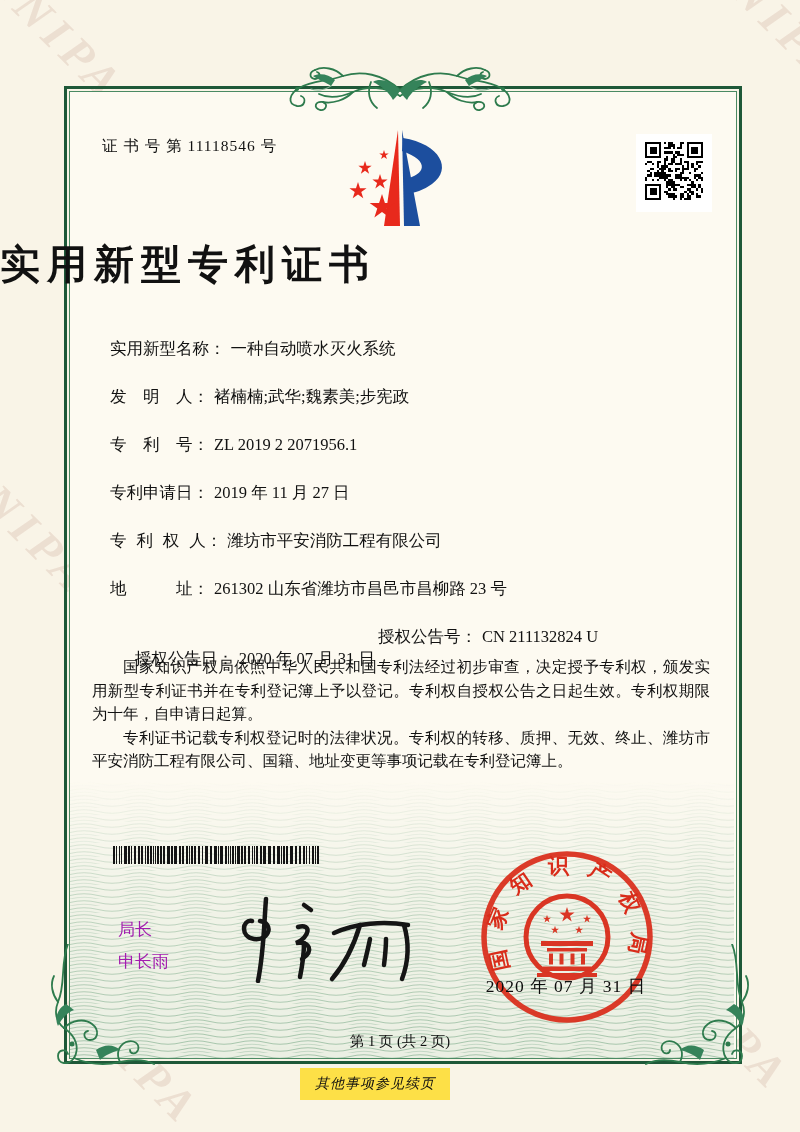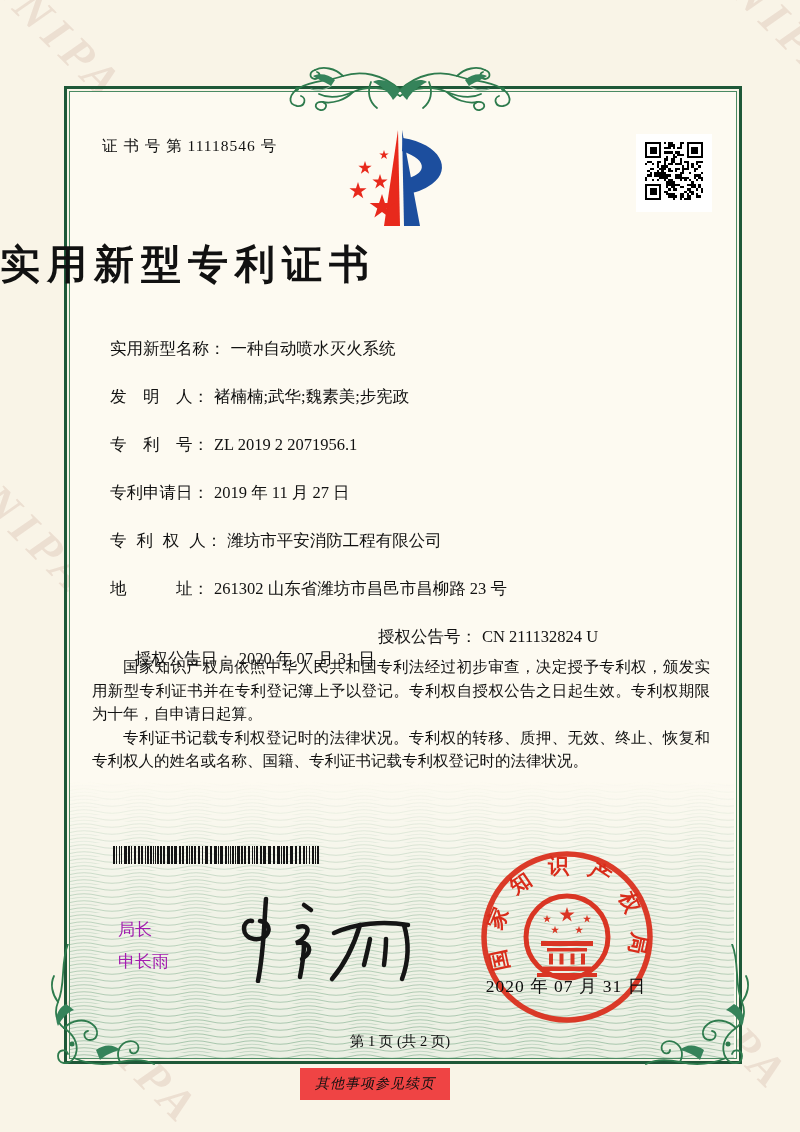--- a/index.html
+++ b/index.html
@@ -49,21 +49,21 @@
   
   .barcode{position:absolute;left:113px;top:846px;z-index:4;}
   .director{position:absolute;left:118px;top:914px;z-index:4;font-family:"Liberation Sans","DejaVu Sans",sans-serif;
             font-size:17px;color:#a21caf;}
   .director div{height:32px;line-height:32px;}
   .signature{position:absolute;left:238px;top:893px;z-index:5;}
   .seal{position:absolute;left:472px;top:844px;z-index:5;}
   .seal-date{position:absolute;left:476px;top:974px;width:180px;z-index:6;text-align:center;
              font-size:17.5px;letter-spacing:1px;color:#0d0d0d;}
   .page-info{position:absolute;left:0;top:1032px;width:800px;text-align:center;z-index:4;font-size:14.5px;}
-  .cont-note-box{position:absolute;left:300px;top:1068px;width:150px;height:32px;background:#ef4444;z-index:4;
+  .cont-note-box{position:absolute;left:300px;top:1068px;width:150px;height:32px;background:#fde047;z-index:4;
                  display:flex;align-items:center;justify-content:center;}
   .cont-note{font-size:14px;letter-spacing:1px;font-style:italic;}
 </style>
 </head>
 <body>
 
 <div class="page">
 
   <span class="wm wm-1">CNIPA</span>
   <span class="wm wm-2">CNIPA</span>
@@ -370,21 +370,21 @@
     <div class="field-row"><span class="field-label">专 利 权 人：</span><span class="field-value">潍坊市平安消防工程有限公司</span></div>
     <div class="field-row"><span class="field-label">地　　　址：</span><span class="field-value">261302 山东省潍坊市昌邑市昌柳路 23 号</span></div>
     <div class="field-row">
       <span class="field-label">授权公告日：</span><span class="field-value">2020 年 07 月 31 日</span>
       <span class="grant-pair2"><span class="field-label">授权公告号：</span><span class="field-value">CN 211132824 U</span></span>
     </div>
   </div>
 
   <div class="paras">
     <p>国家知识产权局依照中华人民共和国专利法经过初步审查，决定授予专利权，颁发实用新型专利证书并在专利登记簿上予以登记。专利权自授权公告之日起生效。专利权期限为十年，自申请日起算。</p>
-    <p>专利证书记载专利权登记时的法律状况。专利权的转移、质押、无效、终止、恢复和专利权人的姓名或名称、国籍、专利证书记载专利权登记时的法律状况。</p>
+    <p>专利证书记载专利权登记时的法律状况。专利权的转移、质押、无效、终止、潍坊市平安消防工程有限公司、国籍、地址变更等事项记载在专利登记簿上。</p>
   </div>
 
   <svg class="barcode" id="barcode-svg" width="207" height="18">
       <rect x="0" y="0" width="2" height="18" fill="#141414"></rect>
       <rect x="3" y="0" width="1" height="18" fill="#141414"></rect>
       <rect x="6" y="0" width="1" height="18" fill="#141414"></rect>
       <rect x="8" y="0" width="1" height="18" fill="#141414"></rect>
       <rect x="11" y="0" width="3" height="18" fill="#141414"></rect>
       <rect x="15" y="0" width="2" height="18" fill="#141414"></rect>
       <rect x="18" y="0" width="1" height="18" fill="#141414"></rect>

